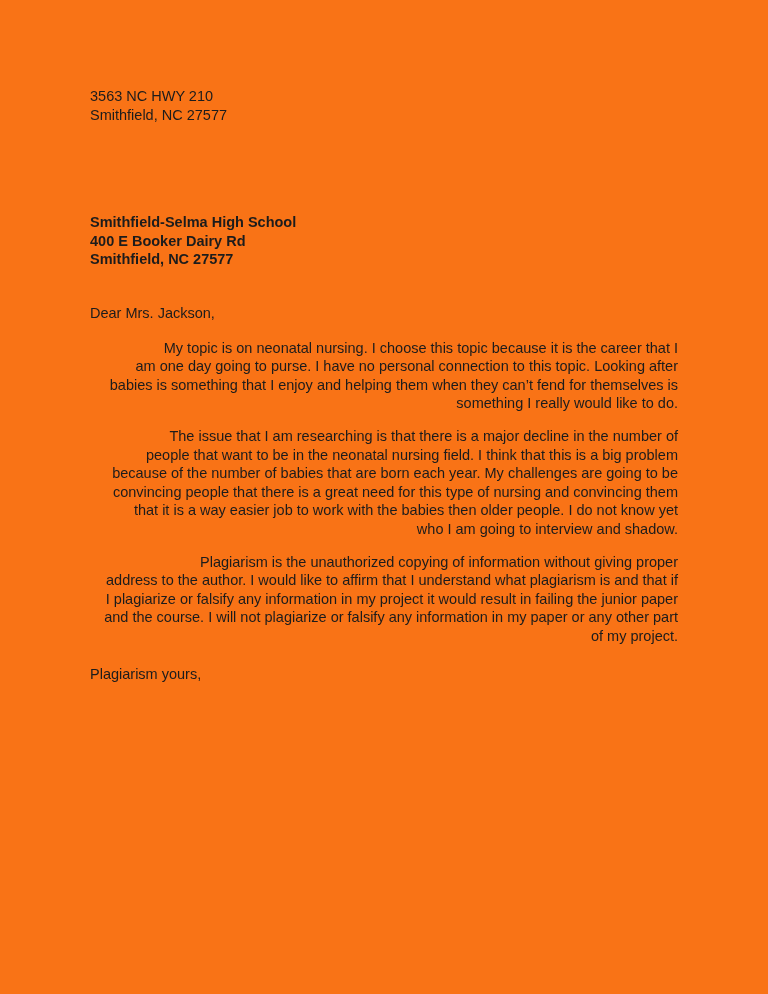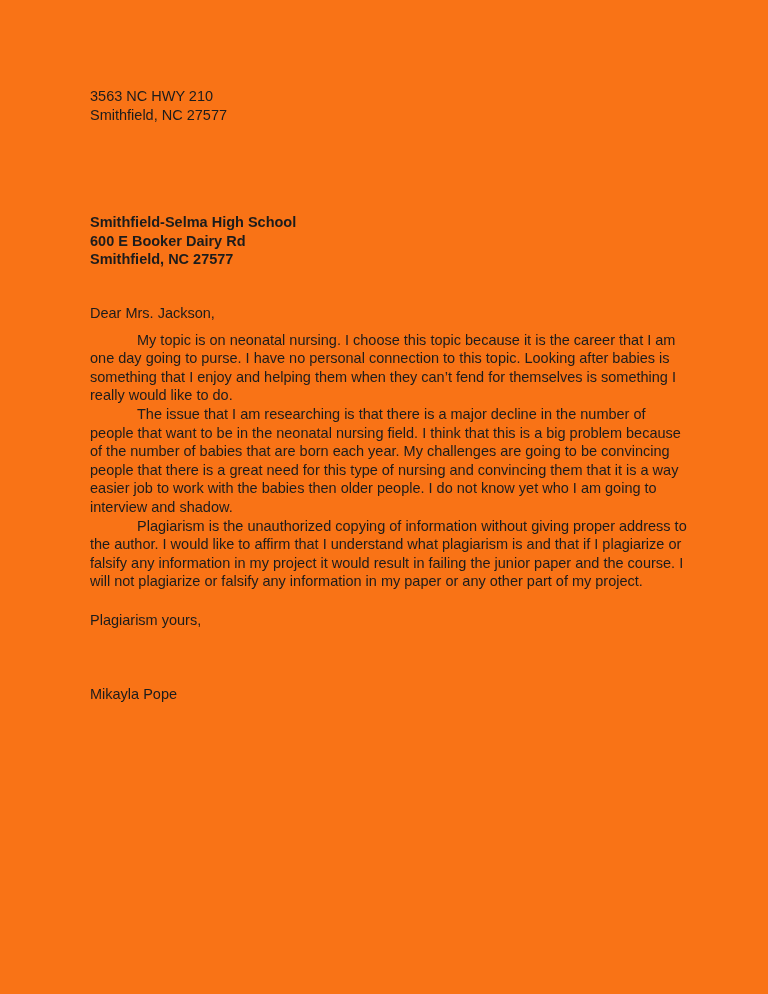--- a/index.html
+++ b/index.html
@@ -18,49 +18,49 @@
   }
   .letter {
     width: 602px;
     color: #1c1c1c;
     font-size: 14.5px;
     line-height: 18.6px;
   }
   .address-block div { white-space: nowrap; }
   .sender-address { margin-bottom: 89px; }
   .recipient-address { margin-bottom: 35px; font-weight: bold; }
-  .salutation { margin-bottom: 8px; }
+  .salutation { margin-bottom: 16px; }
   .body-paragraph {
     text-indent: 47px;
-    margin: 0;
+    margin: 14px;
+    text-align: right;
   }
   .closing { margin-top: 20px; }
   .signature { margin-top: 56px; }
 </style>
 </head>
 <body>
 
 <div class="page">
   <div class="letter">
 
     <div class="address-block sender-address">
       <div>3563 NC HWY 210</div>
       <div>Smithfield, NC 27577</div>
     </div>
 
     <div class="address-block recipient-address">
       <div>Smithfield-Selma High School</div>
-      <div>600 E Booker Dairy Rd</div>
+      <div>400 E Booker Dairy Rd</div>
       <div>Smithfield, NC 27577</div>
     </div>
 
     <div class="salutation">Dear Mrs. Jackson,</div>
 
     <p class="body-paragraph">My topic is on neonatal nursing. I choose this topic because it is the career that I am one day going to purse. I have no personal connection to this topic. Looking after babies is something that I enjoy and helping them when they can’t fend for themselves is something I really would like to do.</p>
     <p class="body-paragraph">The issue that I am researching is that there is a major decline in the number of people that want to be in the neonatal nursing field. I think that this is a big problem because of the number of babies that are born each year. My challenges are going to be convincing people that there is a great need for this type of nursing and convincing them that it is a way easier job to work with the babies then older people. I do not know yet who I am going to interview and shadow.</p>
     <p class="body-paragraph">Plagiarism is the unauthorized copying of information without giving proper address to the author. I would like to affirm that I understand what plagiarism is and that if I plagiarize or falsify any information in my project it would result in failing the junior paper and the course. I will not plagiarize or falsify any information in my paper or any other part of my project.</p>
 
     <div class="closing">Plagiarism yours,</div>
 
-    <div class="signature">Mikayla Pope</div>
 
   </div>
 </div>
 
 </body></html>

